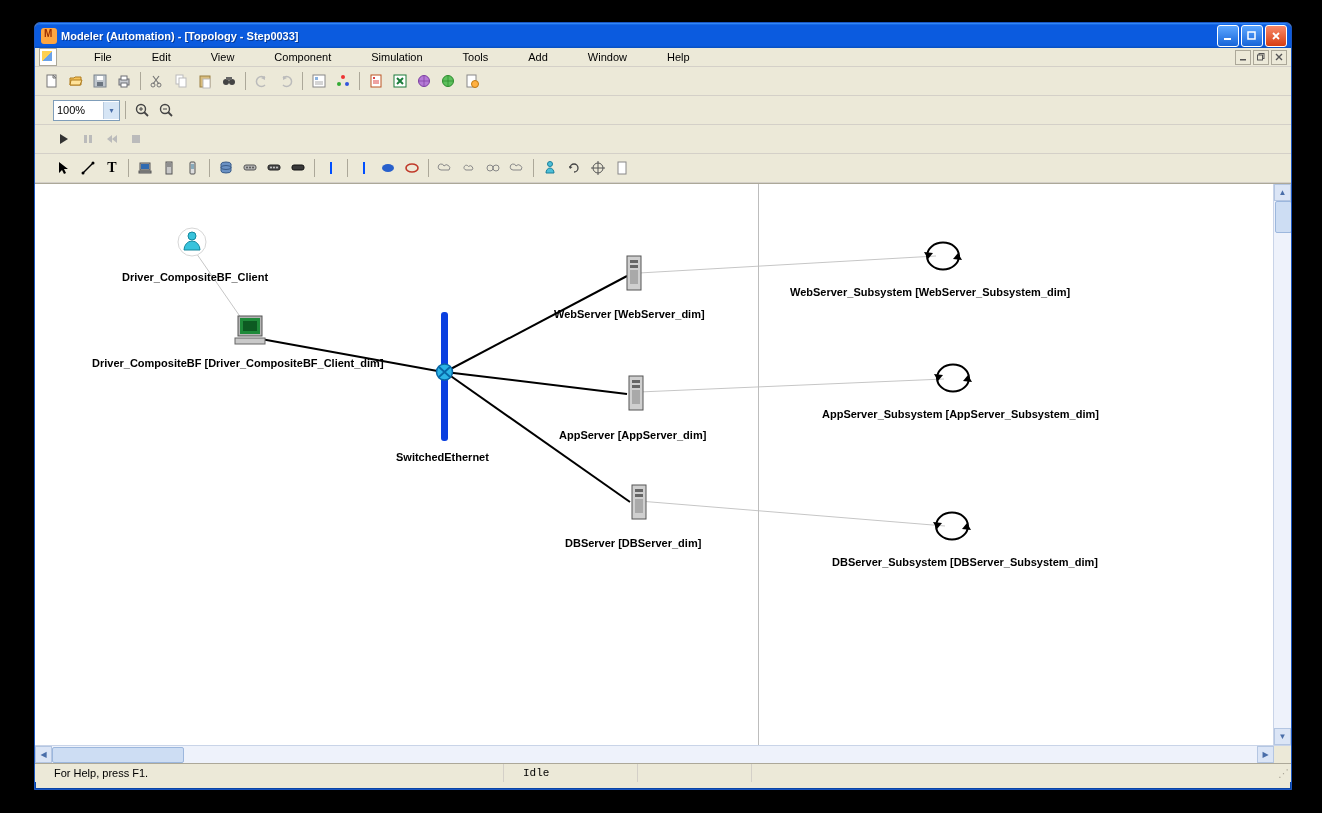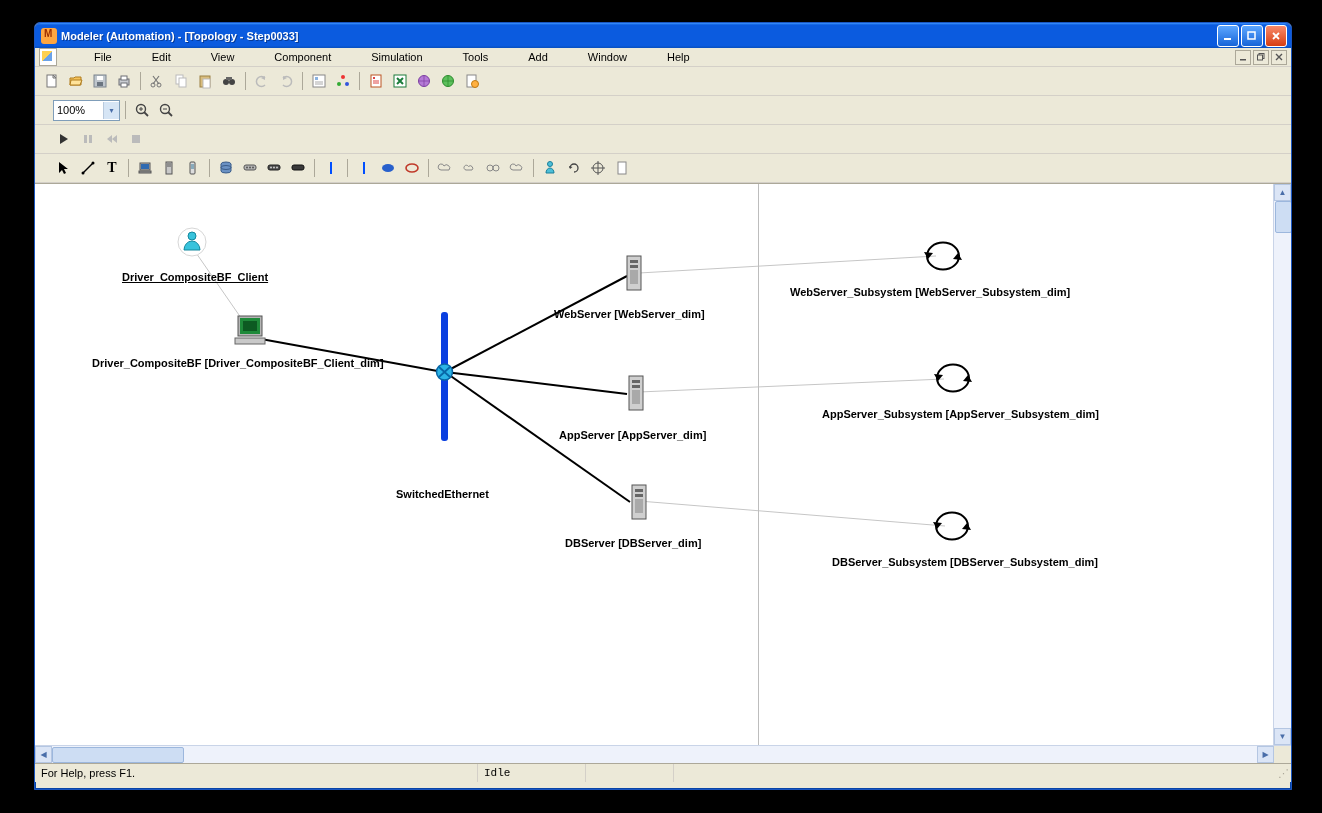--- a/index.html
+++ b/index.html
@@ -36,21 +36,21 @@
   .vscroll .arrow.top{position:absolute;top:0;}
   .vscroll .arrow.bot{position:absolute;bottom:0;}
   .vscroll .thumb{position:absolute;top:17px;left:1px;width:15px;height:30px;background:#cdddf3;border:1px solid #9cb7dd;border-radius:2px;}
   .hscroll{position:relative;height:17px;background:#eef2fb;border-top:1px solid #c9d4e8;display:flex;}
   .hscroll .track{flex:1;position:relative;}
   .hscroll .thumb{position:absolute;left:17px;top:1px;height:14px;width:130px;background:#cdddf3;border:1px solid #9cb7dd;border-radius:2px;}
   .hscroll .arrow.left{position:absolute;left:0;top:0;}
   .hscroll .arrow.right{position:absolute;right:17px;top:0;}
   .hscroll .corner{width:17px;height:17px;background:#ece9d8;border-left:1px solid #c9d4e8;margin-left:auto;}
   .statusbar{height:18px;background:#ece9d8;border-top:1px solid #aca899;display:flex;align-items:center;font-size:11px;}
-  .status-cell{border-right:1px solid #d4d0c8;height:100%;display:flex;align-items:center;padding:0 6px;}
+  .status-cell{border-right:1px solid #d4d0c8;height:100%;display:flex;align-items:center;padding:0 19px;}
   .grip{width:16px;font-size:11px;color:#aca899;text-align:right;padding-right:2px;}
   svg{display:block;}
   .edge{stroke:#000;stroke-width:2;fill:none;}
   .edge-thin{stroke:#c6c6c6;stroke-width:1;fill:none;}
 </style>
 </head>
 <body>
 
 <div class="outer-black">
   <div class="window">
@@ -487,23 +487,23 @@
         <g transform="translate(895,326)" stroke="#000" stroke-width="2" fill="none">
           <path d="M6 16 A13 11 0 1 1 38 16"></path>
           <path d="M38 16 A13 11 0 1 1 6 16"></path>
           <path d="M3 12 L7 19 L12 13 Z" fill="#000" stroke="none"></path>
           <path d="M41 20 L37 13 L32 19 Z" fill="#000" stroke="none"></path>
         </g>
       </svg>
 
       <div class="vdiv"></div>
 
-      <div class="node-label" style="left:87px;top:87px;text-decoration:underline;">Driver_CompositeBF_Client</div>
+      <div class="node-label" style="left:87px;top:87px;">Driver_CompositeBF_Client</div>
       <div class="node-label" style="left:57px;top:173px;">Driver_CompositeBF [Driver_CompositeBF_Client_dim]</div>
-      <div class="node-label" style="left:361px;top:267px;margin-top:37px;">SwitchedEthernet</div>
+      <div class="node-label" style="left:361px;top:267px;">SwitchedEthernet</div>
       <div class="node-label" style="left:519px;top:124px;">WebServer [WebServer_dim]</div>
       <div class="node-label" style="left:524px;top:245px;">AppServer [AppServer_dim]</div>
       <div class="node-label" style="left:530px;top:353px;">DBServer [DBServer_dim]</div>
       <div class="node-label" style="left:755px;top:102px;">WebServer_Subsystem [WebServer_Subsystem_dim]</div>
       <div class="node-label" style="left:787px;top:224px;">AppServer_Subsystem [AppServer_Subsystem_dim]</div>
       <div class="node-label" style="left:797px;top:372px;">DBServer_Subsystem [DBServer_Subsystem_dim]</div>
 
       <div class="vscroll">
         <div class="arrow top">▲</div>
         <div class="thumb"></div>

